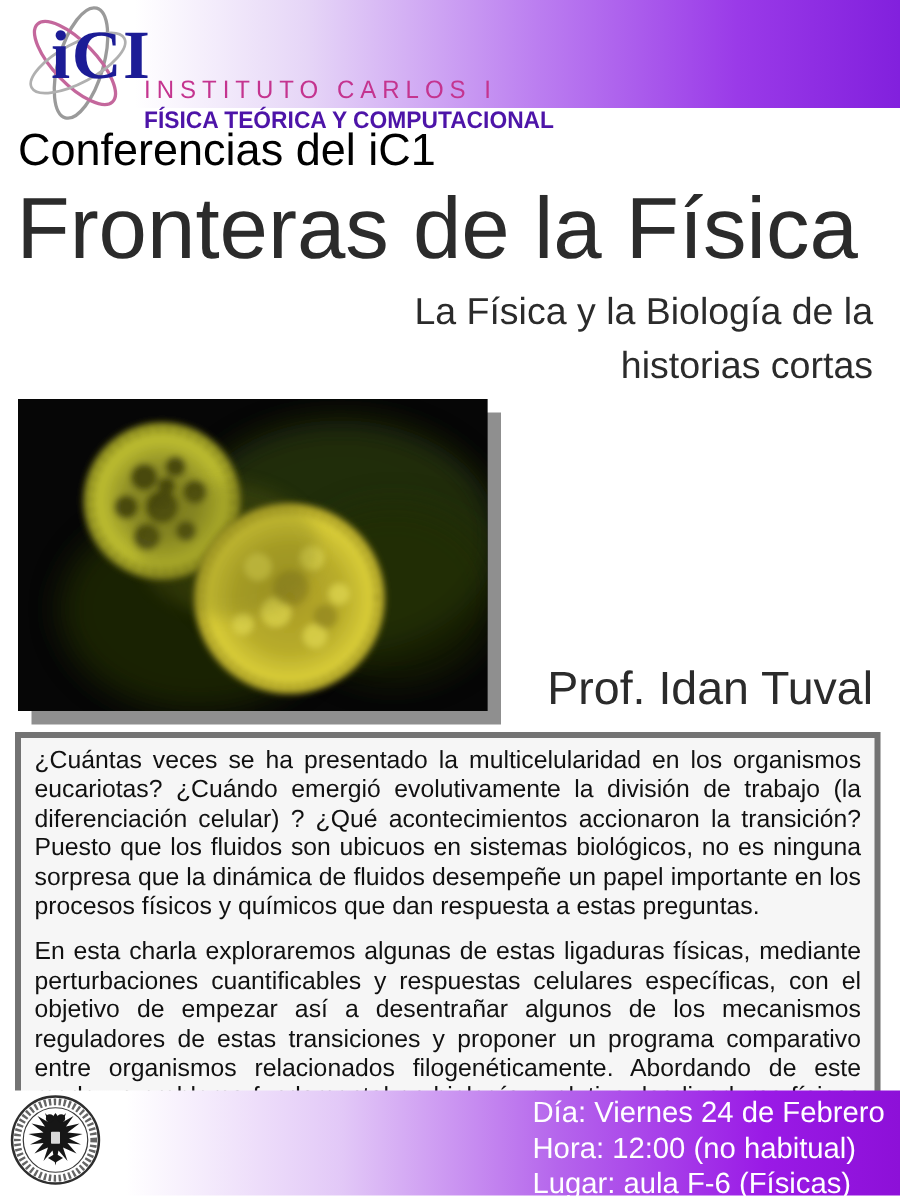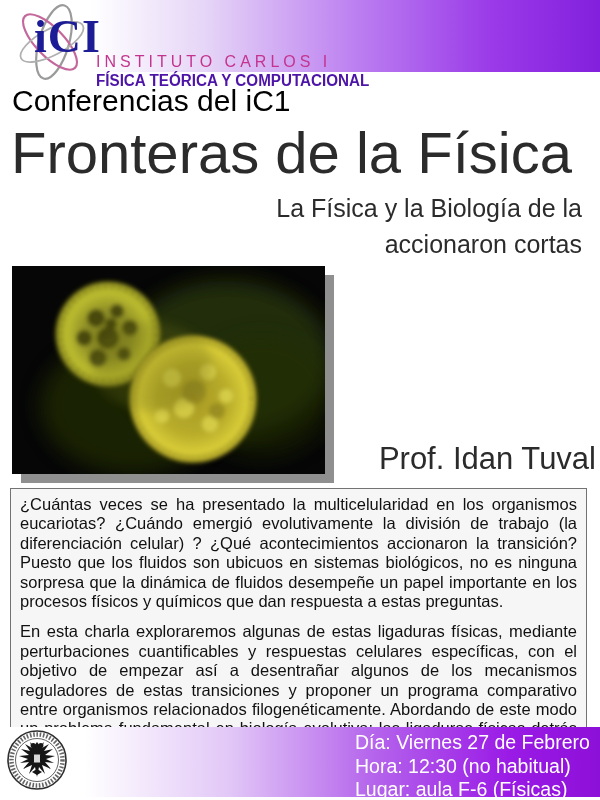--- a/index.html
+++ b/index.html
@@ -29,33 +29,33 @@
   }
   
   .series-title{position:absolute;left:12px;top:84px;font-size:30px;color:#000000;}
   .main-title{position:absolute;left:11px;top:119px;font-size:58px;color:#2b2b2b;}
   
   .talk-title{
     position:absolute;right:18px;top:190px;text-align:right;
     font-size:25px;line-height:36px;color:#2b2b2b;
   }
   .speaker{
-    position:absolute;right:4px;top:441px;text-align:center;
+    position:absolute;right:18px;top:441px;text-align:center;
     font-size:31px;color:#2b2b2b;
   }
   
   .photo{
     position:absolute;left:12px;top:266px;width:313px;height:208px;
     background:#060606;box-shadow:9px 9px 0 0 #8f8f8f;
   }
   .photo svg{display:block;width:100%;height:100%;}
   
   .abstract-box{
     position:absolute;left:10px;top:488px;width:577px;height:290px;
-    border:1px solid #737373;background:#f6f6f6;box-sizing:border-box;
+    border:4px solid #737373;background:#f6f6f6;box-sizing:border-box;
     padding:6px 9px 0 9px;
   }
   .abstract-box p{
     margin:0 0 11px 0;font-size:16.5px;line-height:19.4px;color:#111;
     text-align:justify;
   }
   
   .footer-bar{
     position:absolute;left:0;top:727px;width:600px;height:70px;
     background:linear-gradient(90deg,#ffffff 0%,#ffffff 14%,#e2c8f7 38%,#b565ec 62%,#9a1ae6 85%,#8d10d8 100%);
@@ -85,21 +85,21 @@
       <div class="tagline-1">INSTITUTO CARLOS I</div>
       <div class="tagline-2">FÍSICA TEÓRICA Y COMPUTACIONAL</div>
     </div>
   </div>
 
   <div class="series-title">Conferencias del iC1</div>
   <div class="main-title">Fronteras de la Física</div>
 
   <div class="talk-title">
     <div>La Física y la Biología de la</div>
-    <div>accionaron cortas</div>
+    <div>historias cortas</div>
   </div>
 
   <div class="photo">
     <svg viewBox="0 0 313 208">
       <defs>
         <radialGradient id="g1">
           <stop offset="0%" stop-color="#7d7d20"></stop>
           <stop offset="45%" stop-color="#8f8f26"></stop>
           <stop offset="78%" stop-color="#bcbc30"></stop>
           <stop offset="93%" stop-color="#a6a628"></stop>
@@ -179,18 +179,18 @@
       <circle cx="31" cy="32" r="21.5" fill="none" stroke="#3a3a3a" stroke-width="0.8"></circle>
 
       <path fill="#161616" d="M31 14 L28 18 L24 14 L26 20 L19 16 L24 23 L15 21 L23 27 L13 28 L22 31 L14 35 L23 34 L17 41 L26 37 L23 46 L29 39 L31 49 L33 39 L39 46 L36 37 L45 41 L39 34 L48 35 L40 31 L49 28 L39 27 L47 21 L38 23 L43 16 L36 20 L38 14 L34 18 Z"></path>
       <circle cx="27.2" cy="17.5" r="2.6" fill="#161616"></circle>
       <circle cx="34.8" cy="17.5" r="2.6" fill="#161616"></circle>
       <rect x="27.5" y="26" width="7" height="9" rx="1" fill="#d9d9d9" stroke="#161616" stroke-width="1"></rect>
       <path fill="#161616" d="M26 44 L31 41 L36 44 L31 47 Z"></path>
     </svg>
   </div>
   <div class="footer-text">
-    <div>Día: Viernes 27 de Febrero</div>
-    <div>Hora: 12:30 (no habitual)</div>
+    <div>Día: Viernes 24 de Febrero</div>
+    <div>Hora: 12:00 (no habitual)</div>
     <div>Lugar: aula F-6 (Físicas)</div>
   </div>
 
 </div>
 
 </body></html>

